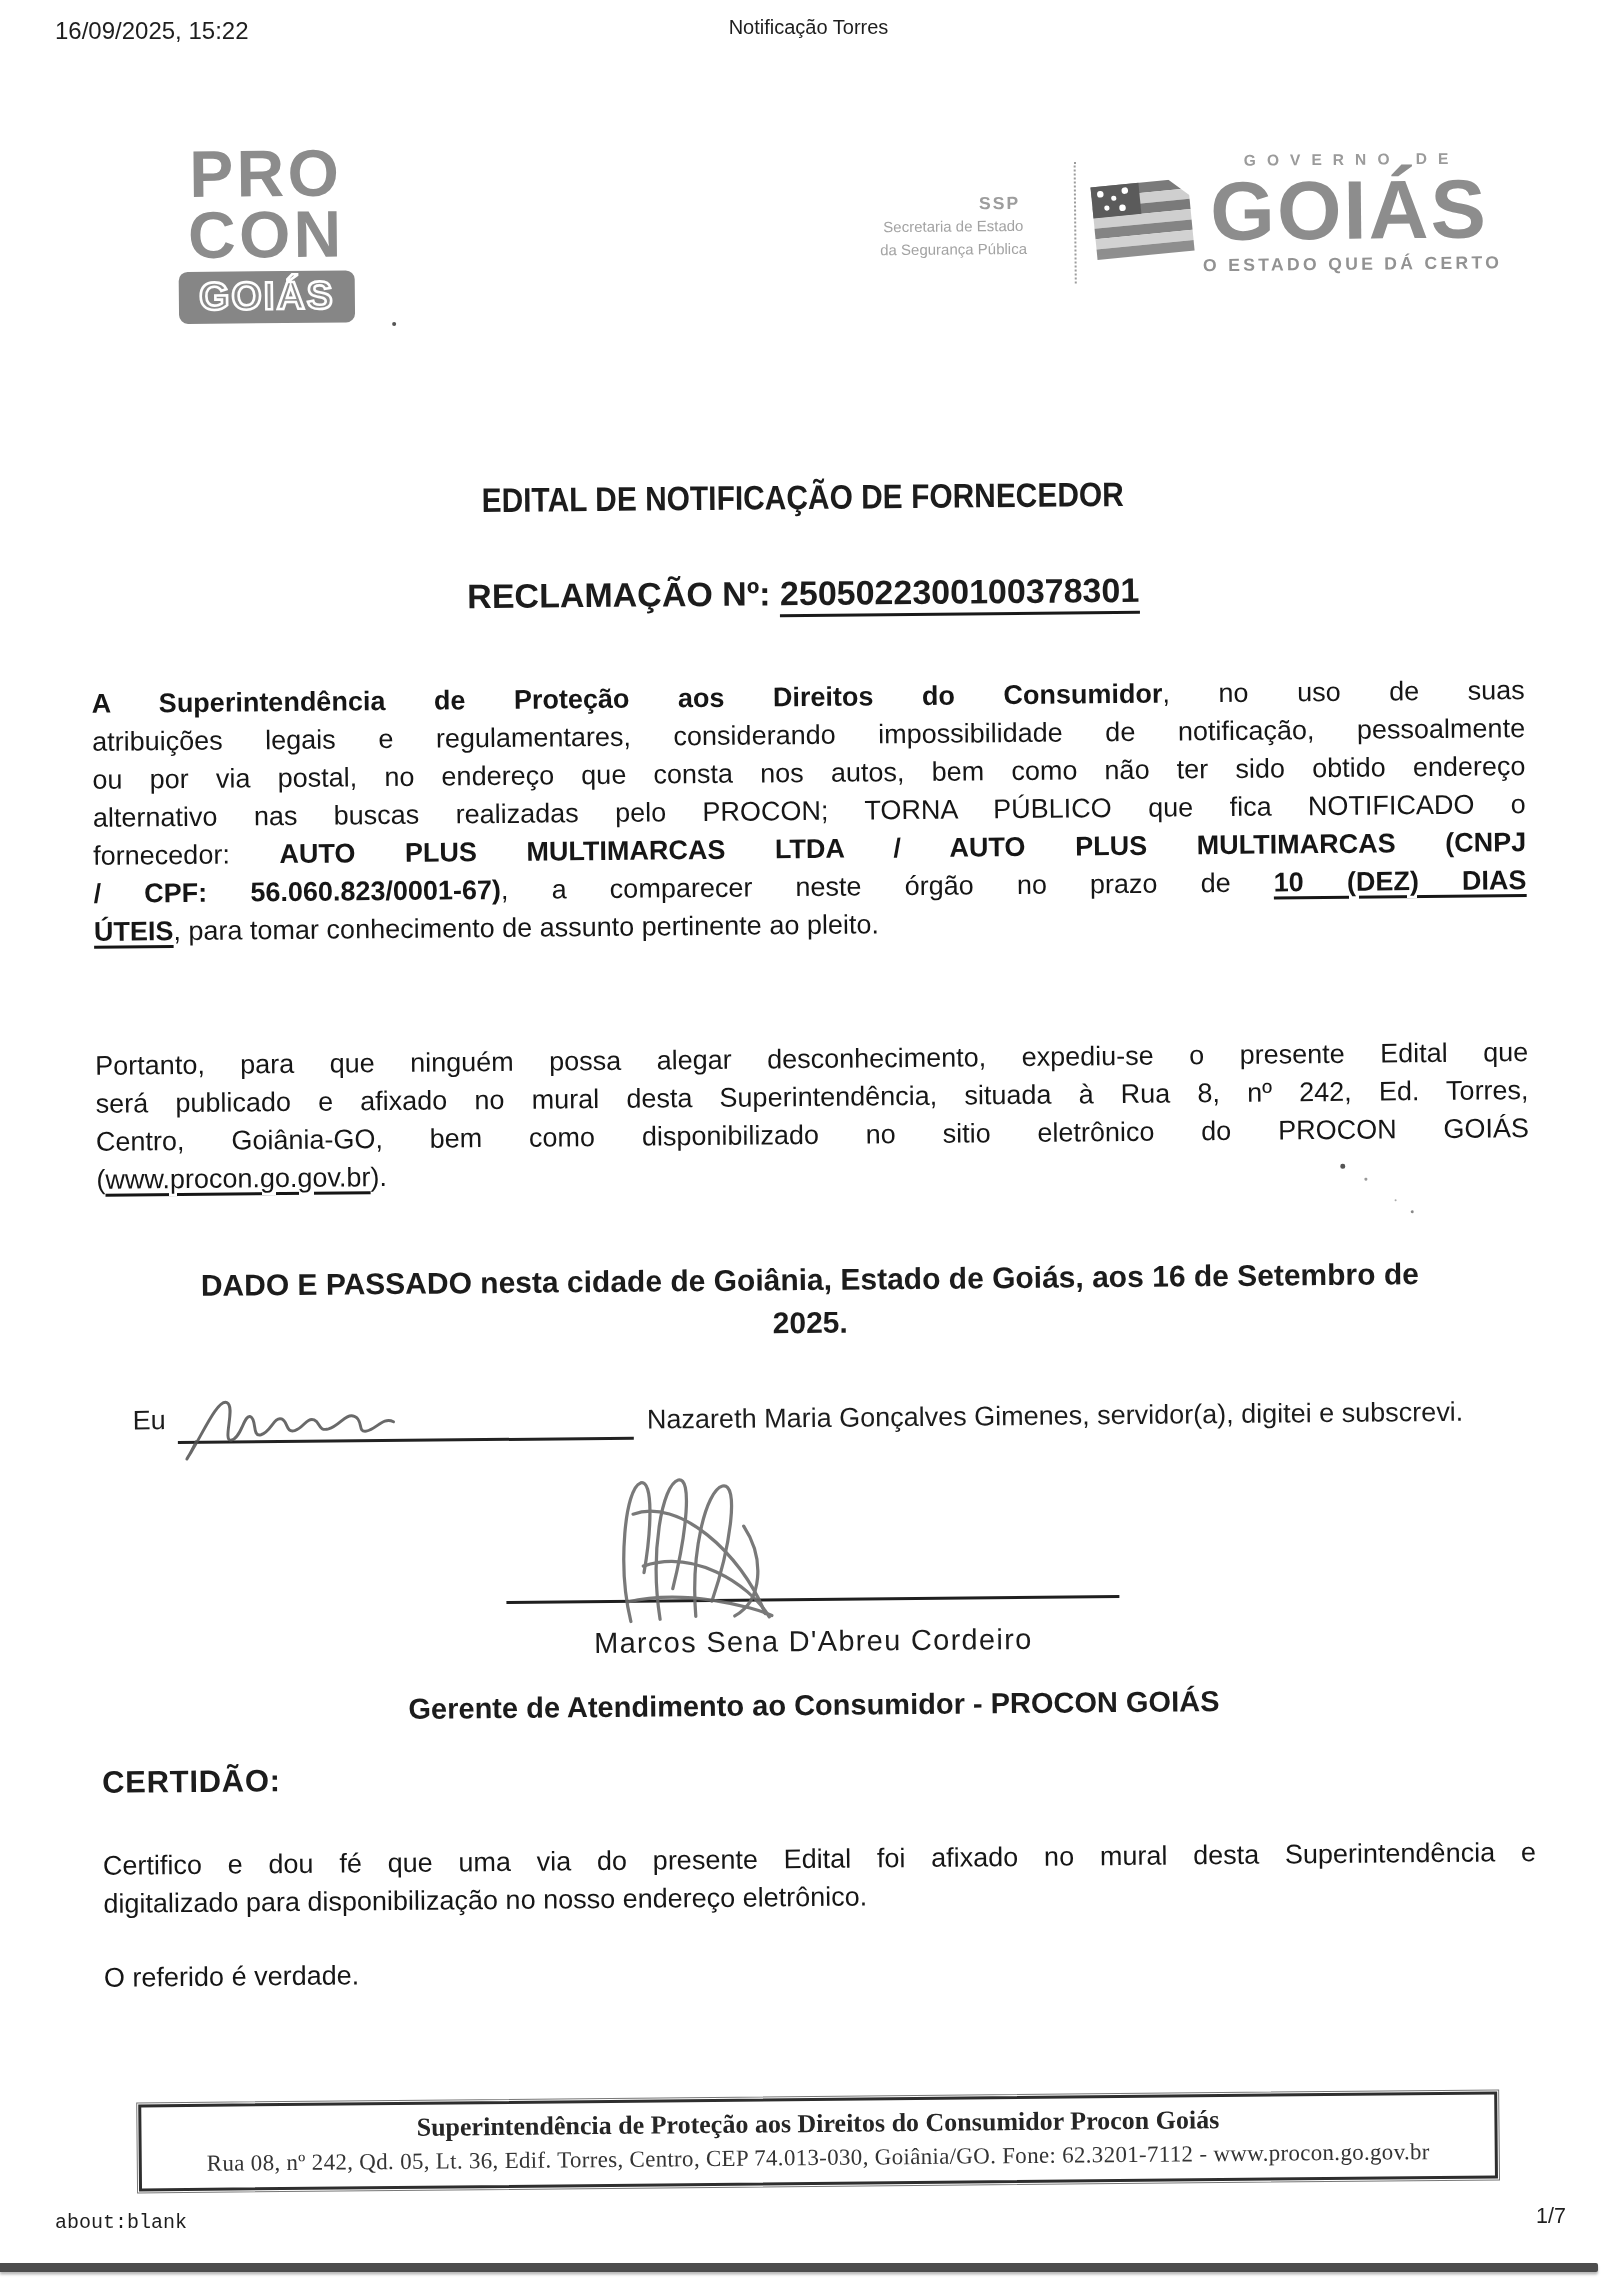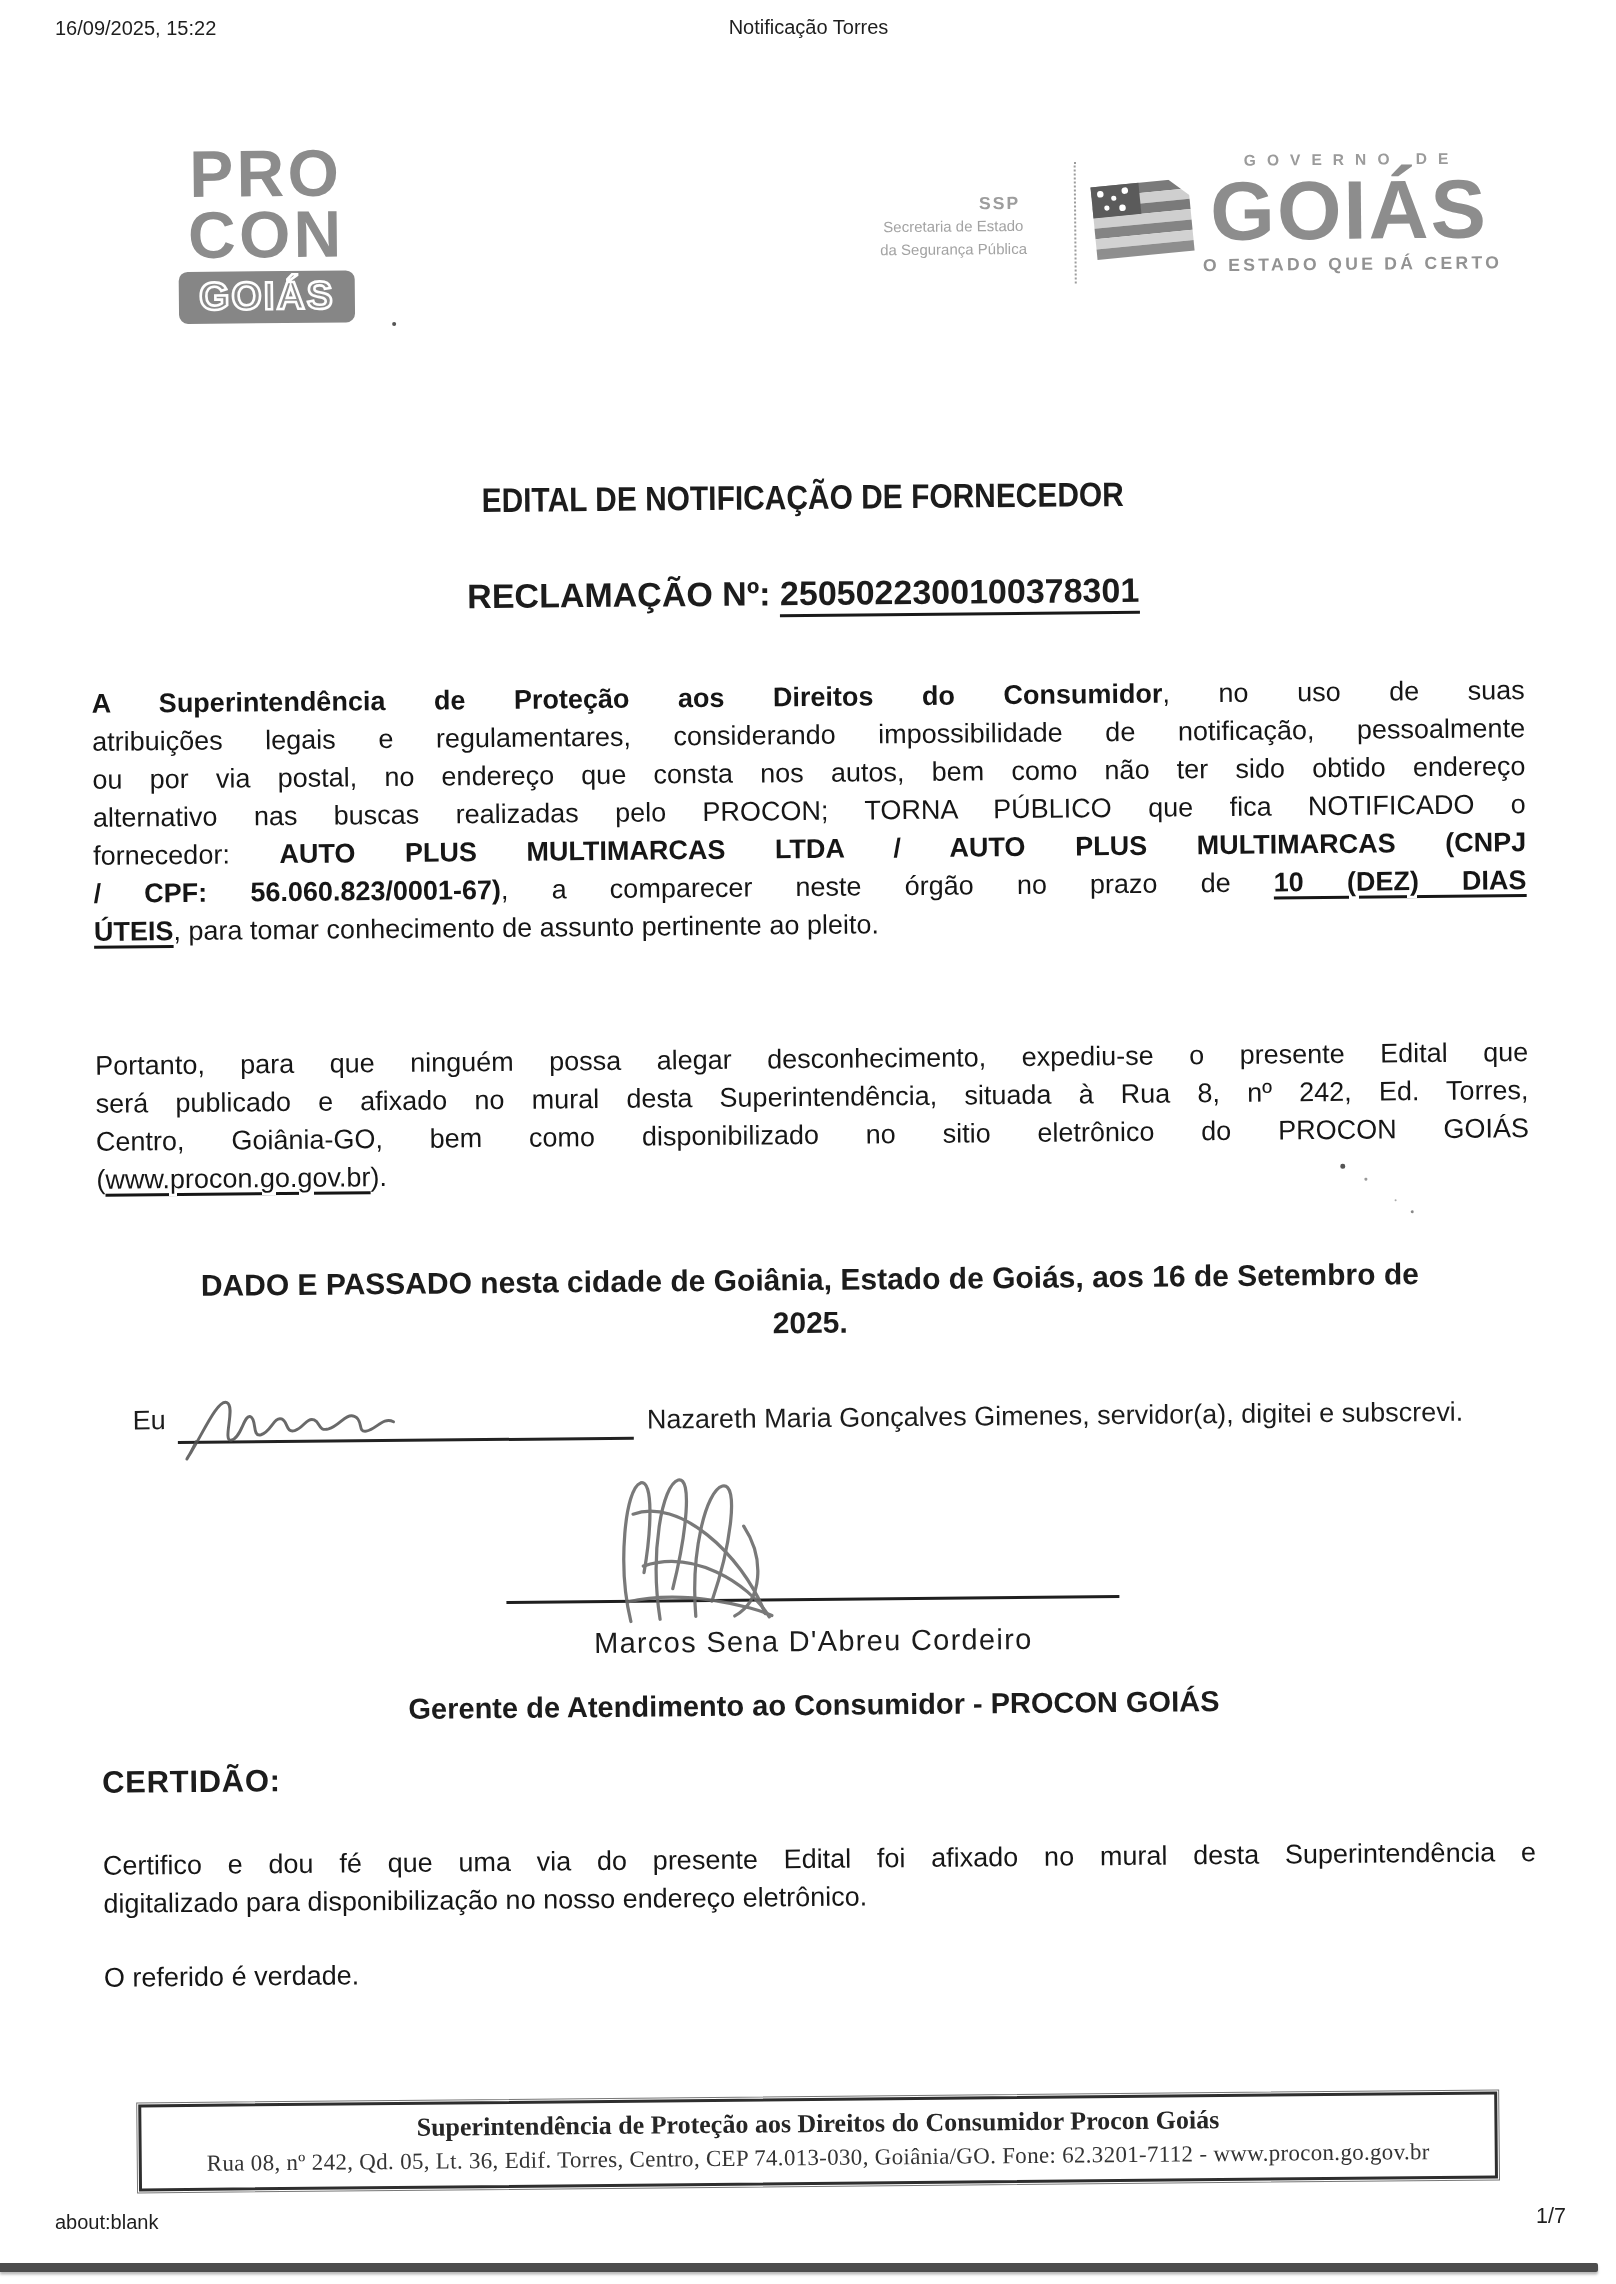--- a/index.html
+++ b/index.html
@@ -1,23 +1,23 @@
 <!DOCTYPE html>
 <html lang="pt" style="font-size:10.4px"><head>
 <meta charset="utf-8">
 <style>
   html,body{margin:0;padding:0;}
   body{
     width:1617px;height:2284px;background:#ffffff;position:relative;overflow:hidden;
     font-family:"Liberation Sans","DejaVu Sans",sans-serif;color:#1c1c1c;
   }
   
-  .ph-left{position:absolute;left:55px;top:17px;font-size:20px;color:#1e1e1e;}
+  .ph-left{position:absolute;left:55px;top:17px;font-size:24px;color:#1e1e1e;}
   .ph-center{position:absolute;left:0;top:15.6px;width:100%;text-align:center;font-size:20px;color:#1e1e1e;}
-  .pf-left{position:absolute;left:55px;top:2211px;font-size:20px;color:#1e1e1e;}
+  .pf-left{position:absolute;left:55px;top:2211px;font-size:20px;color:#1e1e1e;font-family:Liberation Mono, monospace;}
   .pf-right{position:absolute;right:51px;top:2204px;font-size:21.5px;color:#1e1e1e;}
   .bottom-bar{position:absolute;left:0;top:2263px;width:1598px;height:8.5px;background:#4d4d4d;
     box-shadow:0 2.6px 2.6px rgba(0,0,0,.28);border-radius:0 2px 2px 0;}
   
   .scan{position:absolute;left:0;top:0;width:1617px;transform:rotate(-0.55deg);transform-origin:808px 1141px;}
   
   .logos{margin:138px 98px 0 91px;display:flex;align-items:flex-start;}
   .procon{width:176px;text-align:center;margin-left:96px;}
   .procon-word{font-size:66px;line-height:.92;font-weight:bold;letter-spacing:3.3px;color:#8c8c8c;}
   .procon-badge{margin-top:6.5px;background:#868686;border-radius:9px;padding:2.6px 3.9px 5.2px;

